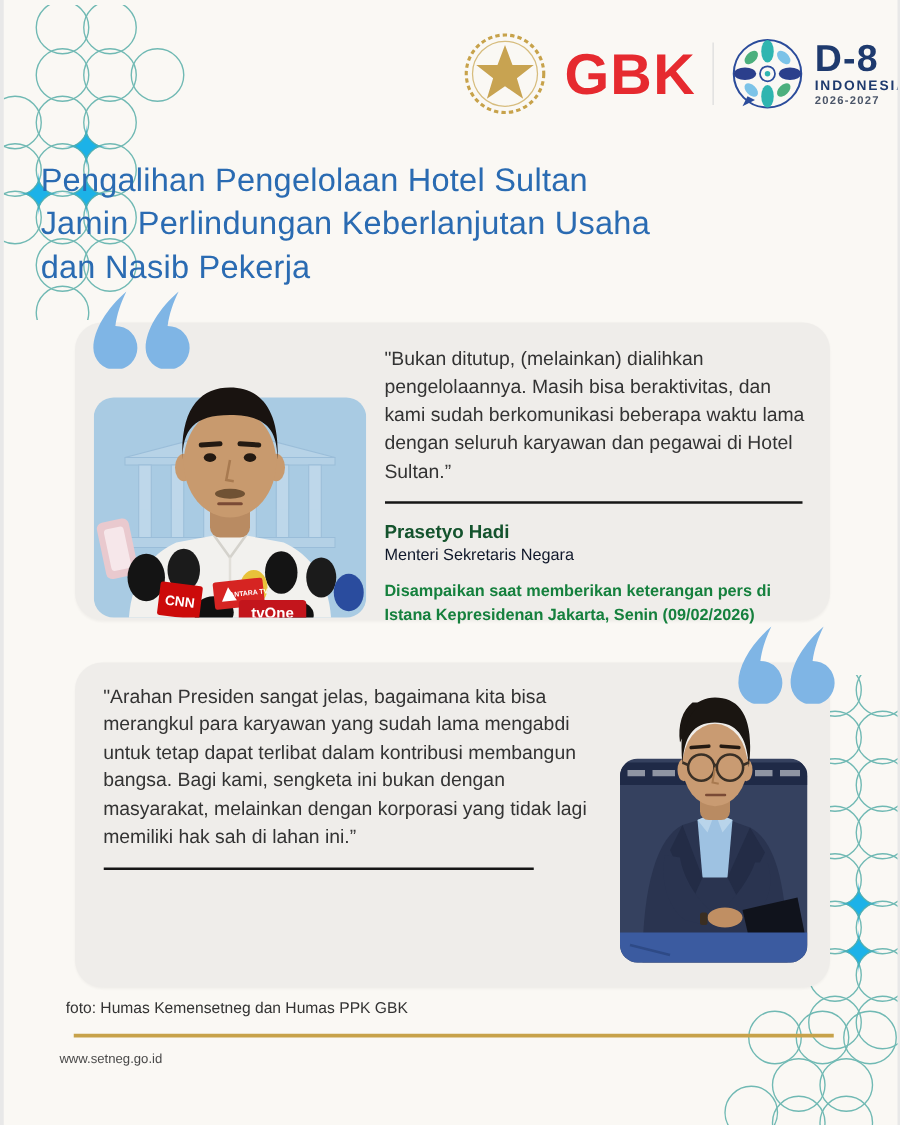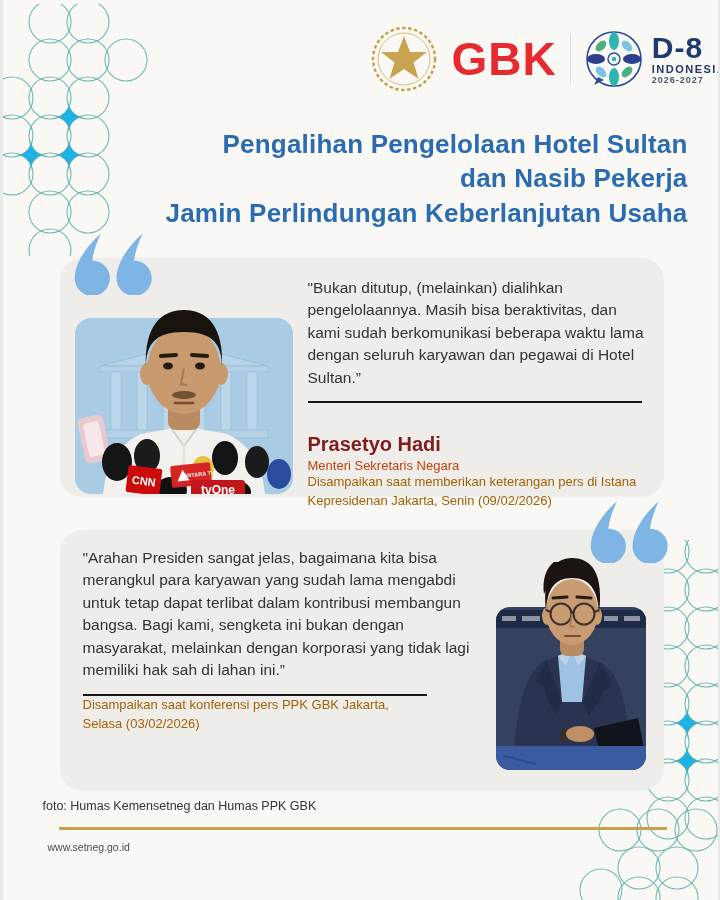--- a/index.html
+++ b/index.html
@@ -10,49 +10,49 @@
   .logos { position:absolute; top:24px; left:366px; display:flex; align-items:center; gap:13px; }
   .gbk-text { font-size:46px; font-weight:800; color:#E62A2F; letter-spacing:1px; line-height:1; }
   .logo-div { width:1px; height:50px; background:#dcdcdc; }
   .d8-wrap { display:flex; align-items:center; gap:8px; }
   .d8-txt { display:flex; flex-direction:column; line-height:1.05; }
   .d8-name { font-size:30px; font-weight:800; color:#1E3A6E; letter-spacing:1px; }
   .d8-country { font-size:11px; font-weight:700; color:#1E3A6E; letter-spacing:1.5px; }
   .d8-years { font-size:9px; font-weight:700; color:#4A5568; letter-spacing:1px; margin-top:1px; }
 
   
-  .title { position:absolute; top:127px; left:30px; right:30px; text-align:right;
-           color:#2A6BB2; font-size:26px; font-weight:700; line-height:1.32; letter-spacing:.2px; }
+  .title { position:absolute; top:127px; left:30px; right:30px; text-align:left;
+           color:#2A6BB2; font-size:26px; font-weight:400; line-height:1.32; letter-spacing:.2px; }
 
   
   .card { position:absolute; left:57px; width:604px; background:#EFEDEA; border-radius:22px; box-shadow:0 1px 2px rgba(0,0,0,.04); }
   .card1 { top:258px; height:238px; }
   .card2 { top:530px; height:260px; }
 
   .qmark { position:absolute; }
   .qm1 { top:233px; left:64px; }
   .qm2 { top:501px; left:580px; }
 
   .col { position:absolute; color:#333; }
   .col1 { left:305px; top:277px; width:340px; }
   .col2 { left:80px;  top:547px; width:404px; }
   .quote { font-size:15.5px; line-height:1.45; color:#333; }
   .qline { height:2px; background:#161616; margin-top:12px; }
   .qline1 { width:334px; } .qline2 { width:344px; }
-  .sp-name { margin-top:30px; font-size:20px; font-weight:700; color:#7f1d1d; }
-  .sp-role { margin-top:2px; font-size:13px; color:#c2410c; }
+  .sp-name { margin-top:14px; font-size:15px; font-weight:700; color:#14532d; }
+  .sp-role { margin-top:2px; font-size:13px; color:#0f172a; }
   .sp-role2 { font-size:12.5px; width:420px; }
-  .ctx { font-size:13px; line-height:1.45; color:#a16207; white-space:pre-line; width:348px; }
+  .ctx { margin-top:13px; font-size:13px; line-height:1.45; color:#15803d; white-space:pre-line; width:348px;font-weight:bold; }
 
   .photo { position:absolute; }
   .photo1 { left:72px; top:268px; }
   .photo2 { left:493px; top:550px; }
 
   
-  .credit { position:absolute; left:40px; top:799px; font-size:12.5px; color:#333; }
+  .credit { position:absolute; left:50px; top:799px; font-size:12.5px; color:#333; }
   .goldline { position:absolute; left:56px; top:827px; width:608px; height:3px; background:#C7A24A; }
   .site { position:absolute; left:45px; top:841px; font-size:10.5px; color:#4a4a4a; }
 
   .pattern { position:absolute; }
   .pat-tl { top:4px; left:0; }
   .pat-r { top:540px; left:560px; }
 </style>
 </head>
 <body>
 
@@ -146,22 +146,22 @@
       <div class="d8-txt">
         <span class="d8-name">D-8</span>
         <span class="d8-country">INDONESIA</span>
         <span class="d8-years">2026-2027</span>
       </div>
     </div>
   </div>
 
   <div class="title">
     <div>Pengalihan Pengelolaan Hotel Sultan</div>
+    <div>Jamin Perlindungan Keberlanjutan Usaha</div>
     <div>dan Nasib Pekerja</div>
-    <div>Jamin Perlindungan Keberlanjutan Usaha</div>
   </div>
 
   <div class="card card1"></div>
 
   <svg class="qmark qm1" width="88" height="62" viewBox="0 0 80 56">
     <g fill="#7FB5E5">
       <path d="M31 0 C17 12 7 28 7 41 a16 16 0 1 0 16 -16 C24 17 27 8 31 0 Z"></path>
       <path d="M69 0 C55 12 45 28 45 41 a16 16 0 1 0 16 -16 C62 17 65 8 69 0 Z"></path>
     </g>
   </svg>
@@ -299,21 +299,19 @@
       <line x1="57" y1="48" x2="71" y2="47"></line>
         <line x1="81" y1="47" x2="95" y2="48"></line>
     </g>
     <path d="M76 64 L74 76 L79 77" fill="none" stroke="#A87A50" stroke-width="1.6"></path>
     <line x1="69" y1="86" x2="84" y2="86" stroke="#7A4A35" stroke-width="2" stroke-linecap="round"></line>
   </svg>
 
   <div class="col col2">
     <div class="quote">"Arahan Presiden sangat jelas, bagaimana kita bisa merangkul para karyawan yang sudah lama mengabdi untuk tetap dapat terlibat dalam kontribusi membangun bangsa. Bagi kami, sengketa ini bukan dengan masyarakat, melainkan dengan korporasi yang tidak lagi memiliki hak sah di lahan ini.”</div>
     <div class="qline qline2"></div>
-    <div class="ctx">Disampaikan saat konferensi pers PPK GBK Jakarta,
-Selasa (03/02/2026)</div>
   </div>
 
   <div class="credit">foto: Humas Kemensetneg dan Humas PPK GBK</div>
   <div class="goldline"></div>
   <div class="site">www.setneg.go.id</div>
 
 </div>
 
 </body></html>

